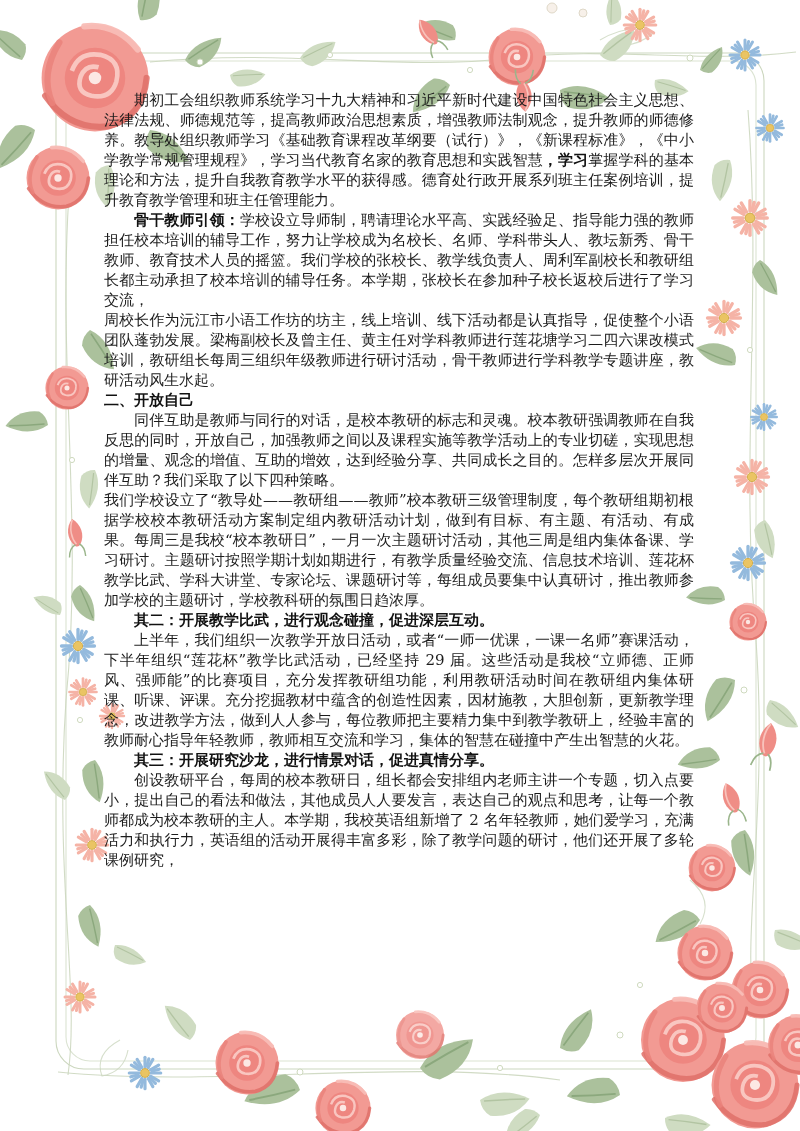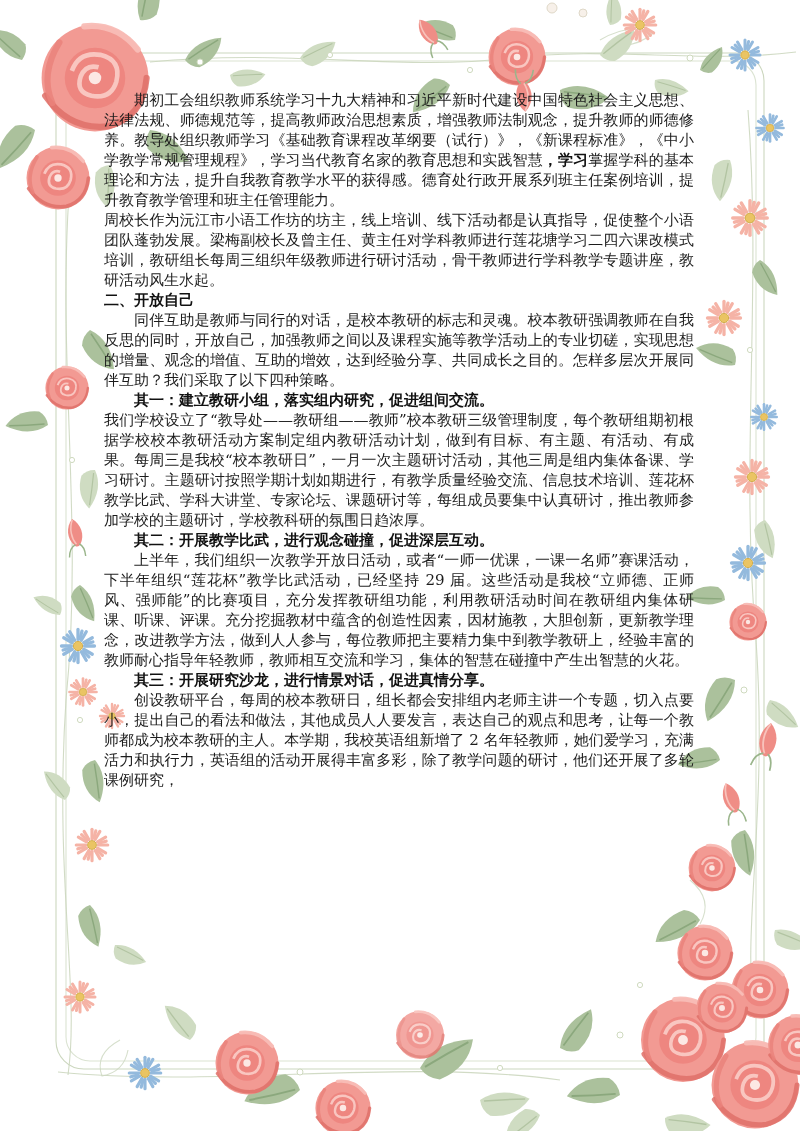--- a/index.html
+++ b/index.html
@@ -191,23 +191,23 @@
     <circle cx="300" cy="1072" r="3"></circle>
     <circle cx="500" cy="1068" r="2.6"></circle>
     <circle cx="620" cy="1035" r="3"></circle>
     <circle cx="640" cy="985" r="2.6"></circle>
   </g>
 </svg>
 
 <main class="document-page">
   <div class="document-body">
       <p class="block indent"><span>期初工会组织教师系统学习十九大精神和习近平新时代建设中国特色社会主义思想、法律法规、师德规范等，提高教师政治思想素质，增强教师法制观念，提升教师的师德修养。教导处组织教师学习《基础教育课程改革纲要（试行）》，《新课程标准》，《中小学教学常规管理规程》，学习当代教育名家的教育思想和实践智慧</span><span class="bold">，学习</span><span>掌握学科的基本理论和方法，提升自我教育教学水平的获得感。德育处行政开展系列班主任案例培训，提升教育教学管理和班主任管理能力。</span></p>
+      <p class="block indent"><span class="bold">骨干教师引领：</span><span>学校设立导师制，聘请理论水平高、实践经验足、指导能力强的教师担任校本培训的辅导工作，努力让学校成为名校长、名师、学科带头人、教坛新秀、骨干教师、教育技术人员的摇篮。我们学校的张校长、教学线负责人、周利军副校长和教研组长都主动承担了校本培训的辅导任务。本学期，张校长在参加种子校长返校后进行了学习交流，</span></p>
       <p class="block"><span>周校长作为沅江市小语工作坊的坊主，线上培训、线下活动都是认真指导，促使整个小语团队蓬勃发展。梁梅副校长及曾主任、黄主任对学科教师进行莲花塘学习二四六课改模式培训，教研组长每周三组织年级教师进行研讨活动，骨干教师进行学科教学专题讲座，教研活动风生水起。</span></p>
       <p class="block heading"><span class="bold">二、开放自己</span></p>
       <p class="block indent"><span>同伴互助是教师与同行的对话，是校本教研的标志和灵魂。校本教研强调教师在自我反思的同时，开放自己，加强教师之间以及课程实施等教学活动上的专业切磋，实现思想的增量、观念的增值、互助的增效，达到经验分享、共同成长之目的。怎样多层次开展同伴互助？我们采取了以下四种策略。</span></p>
-      <p class="block indent"><span class="bold">其一：建立教研小组，落实组内研究，促进组间交流。</span></p>
       <p class="block"><span>我们学校设立了“教导处——教研组——教师”校本教研三级管理制度，每个教研组期初根据学校校本教研活动方案制定组内教研活动计划，做到有目标、有主题、有活动、有成果。每周三是我校“校本教研日”，一月一次主题研讨活动，其他三周是组内集体备课、学习研讨。主题研讨按照学期计划如期进行，有教学质量经验交流、信息技术培训、莲花杯教学比武、学科大讲堂、专家论坛、课题研讨等，每组成员要集中认真研讨，推出教师参加学校的主题研讨，学校教科研的氛围日趋浓厚。</span></p>
       <p class="block indent"><span class="bold">其二：开展教学比武，进行观念碰撞，促进深层互动。</span></p>
       <p class="block indent"><span>上半年，我们组织一次教学开放日活动，或者“一师一优课，一课一名师”赛课活动，下半年组织“莲花杯”教学比武活动，已经坚持 29 届。这些活动是我校“立师德、正师风、强师能”的比赛项目，充分发挥教研组功能，利用教研活动时间在教研组内集体研课、听课、评课。充分挖掘教材中蕴含的创造性因素，因材施教，大胆创新，更新教学理念，改进教学方法，做到人人参与，每位教师把主要精力集中到教学教研上，经验丰富的教师耐心指导年轻教师，教师相互交流和学习，集体的智慧在碰撞中产生出智慧的火花。</span></p>
       <p class="block indent"><span class="bold">其三：开展研究沙龙，进行情景对话，促进真情分享。</span></p>
       <p class="block indent"><span>创设教研平台，每周的校本教研日，组长都会安排组内老师主讲一个专题，切入点要小，提出自己的看法和做法，其他成员人人要发言，表达自己的观点和思考，让每一个教师都成为校本教研的主人。本学期，我校英语组新增了 2 名年轻教师，她们爱学习，充满活力和执行力，英语组的活动开展得丰富多彩，除了教学问题的研讨，他们还开展了多轮课例研究，</span></p>
     </div>
 </main>
 
 </body></html>

